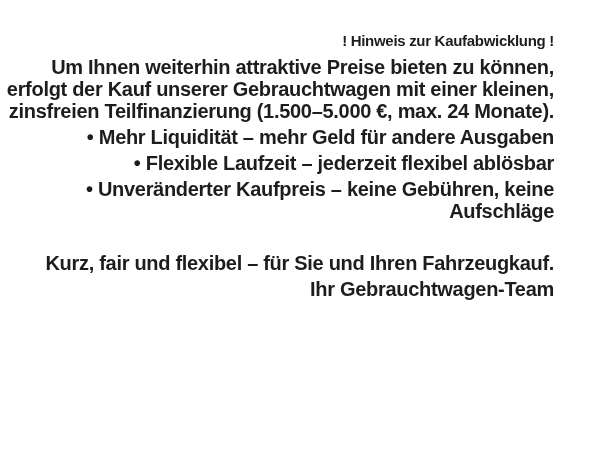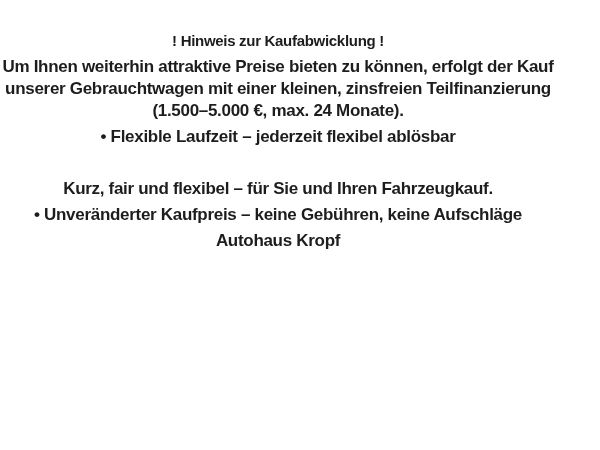--- a/index.html
+++ b/index.html
@@ -12,39 +12,40 @@
     height: 450px;
     overflow: hidden;
     font-family: "Liberation Sans", "DejaVu Sans", sans-serif;
     color: #1d1d1d;
   }
   .doc {
     box-sizing: border-box;
     width: 556px;
     height: 450px;
     padding: 30px 2px 0 2px;
-    text-align: center;
+    text-align: right;
   }
   .line {
-    font-size: 17px;
+    font-size: 20px;
     font-weight: 700;
     line-height: 22px;
     letter-spacing: -0.3px;
     margin: 0 0 4px 0;
   }
   .title {
     font-size: 15px;
   }
   .gap-before {
     margin-top: 30px;
   }
 </style>
 </head>
 <body>
 
 <div class="doc">
   <p class="line title">! Hinweis zur Kaufabwicklung !</p>
   <p class="line">Um Ihnen weiterhin attraktive Preise bieten zu können, erfolgt der Kauf unserer Gebrauchtwagen mit einer kleinen, zinsfreien Teilfinanzierung (1.500–5.000 €, max. 24 Monate).</p>
+  <p class="line">• Mehr Liquidität – mehr Geld für andere Ausgaben</p>
   <p class="line">• Flexible Laufzeit – jederzeit flexibel ablösbar</p>
+  <p class="line">• Unveränderter Kaufpreis – keine Gebühren, keine Aufschläge</p>
   <p class="line gap-before">Kurz, fair und flexibel – für Sie und Ihren Fahrzeugkauf.</p>
-  <p class="line">• Unveränderter Kaufpreis – keine Gebühren, keine Aufschläge</p>
-  <p class="line">Autohaus Kropf</p>
+  <p class="line">Ihr Gebrauchtwagen-Team</p>
 </div>
 
 </body></html>

